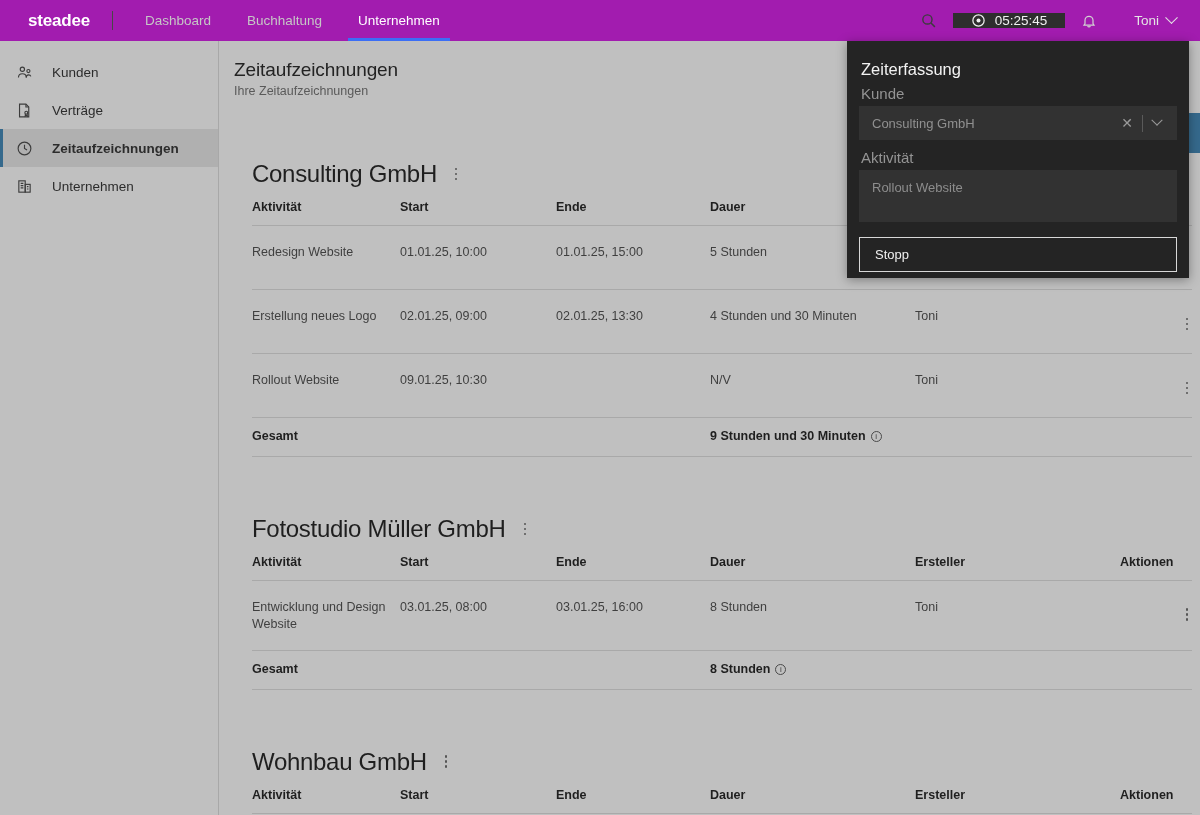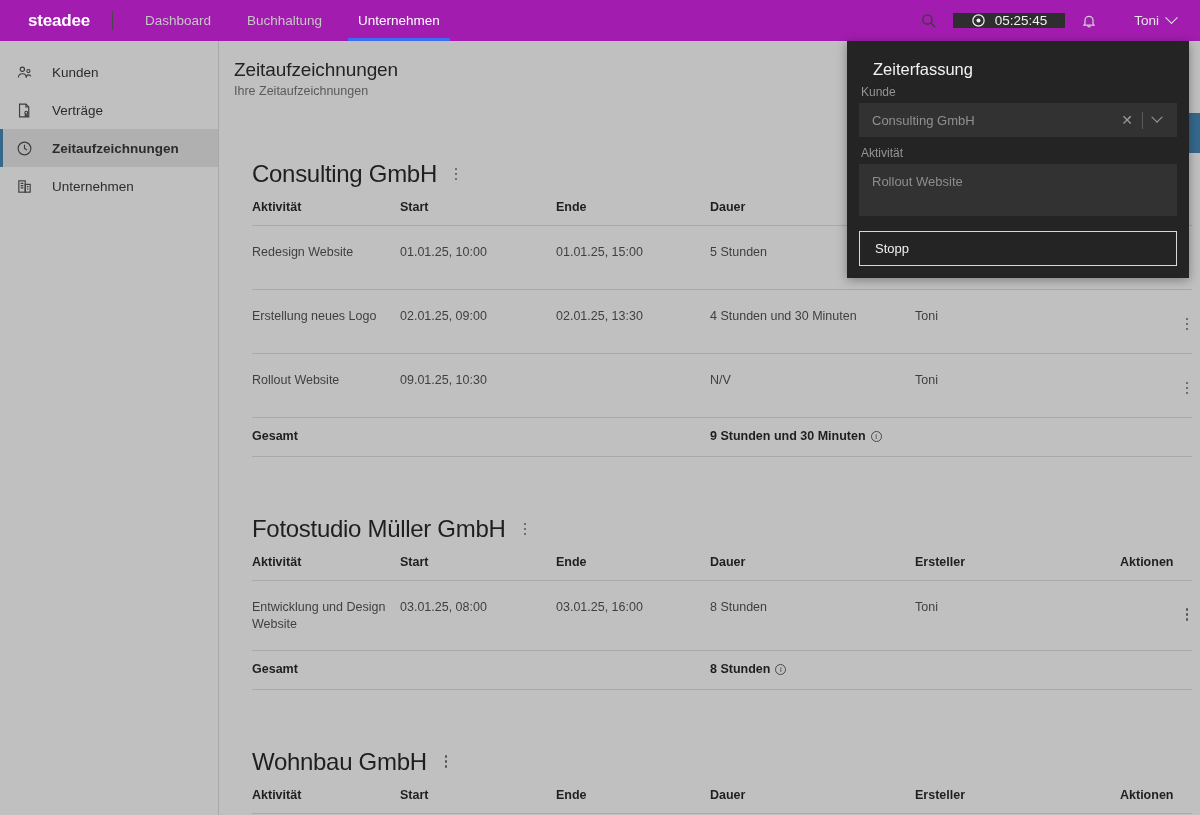--- a/index.html
+++ b/index.html
@@ -126,22 +126,22 @@
     position: absolute; right: 0; top: 113px; width: 11px; height: 40px;
     background: #35698c; z-index: 35;
   }
 
   
   .popup {
     position: absolute; left: 847px; top: 41px; width: 342px; height: 237px;
     background: #242424; z-index: 40; padding: 16px 12px 12px 12px;
     box-shadow: 0 2px 10px rgba(0,0,0,0.35);
   }
-  .popup-title { font-size: 16.5px; color: #f2f2f2; margin: 3px 0 6px 14px; }
-  .field-label { font-size: 12px; color: #949494; margin: 2px 0 4px 2px; }
+  .popup-title { font-size: 16.5px; color: #f2f2f2; margin: 3px 0 6px 2px; }
+  .field-label { font-size: 15px; color: #949494; margin: 2px 0 4px 2px; }
   .select-box {
     height: 34px; background: #323232; display: flex; align-items: center;
     padding: 0 8px 0 13px; cursor: pointer;
   }
   .select-val { flex: 1 1 auto; font-size: 13px; color: #909090; }
   .x-btn { color: #9a9a9a; font-size: 14px; padding: 0 7px; cursor: pointer; line-height: 1; }
   .v-sep { width: 1px; height: 17px; background: #5a5a5a; margin: 0 2px; }
   .dd-btn { color: #9a9a9a; padding: 0 8px; cursor: pointer; display: flex; align-items: center; }
   .dd-chev { width: 8px; height: 8px; border-right: 1.4px solid currentColor;
              border-bottom: 1.4px solid currentColor; transform: rotate(45deg) translate(-2px,-2px); }

